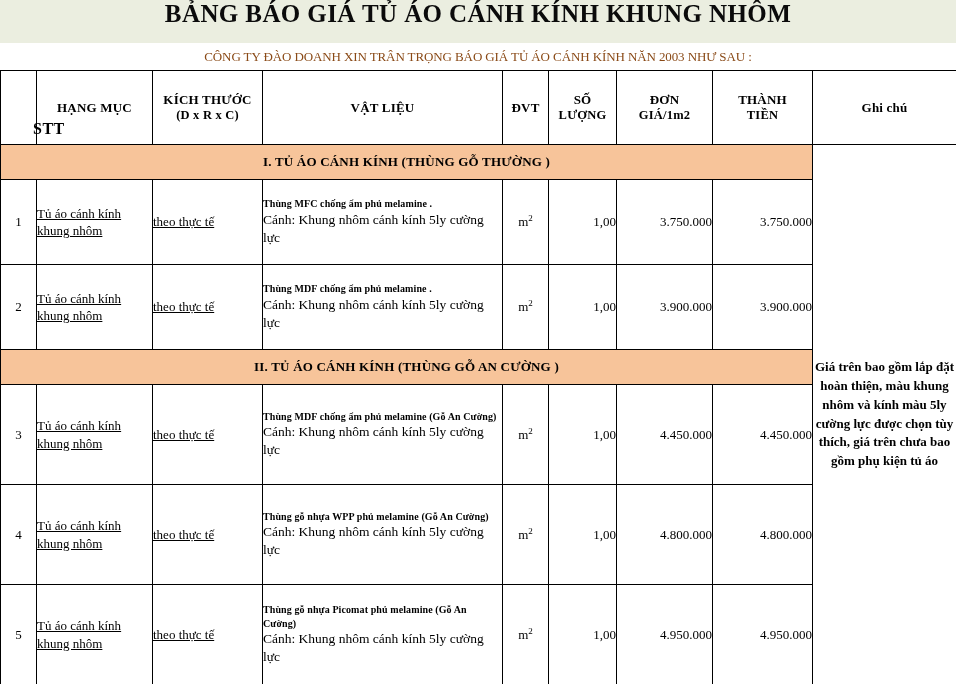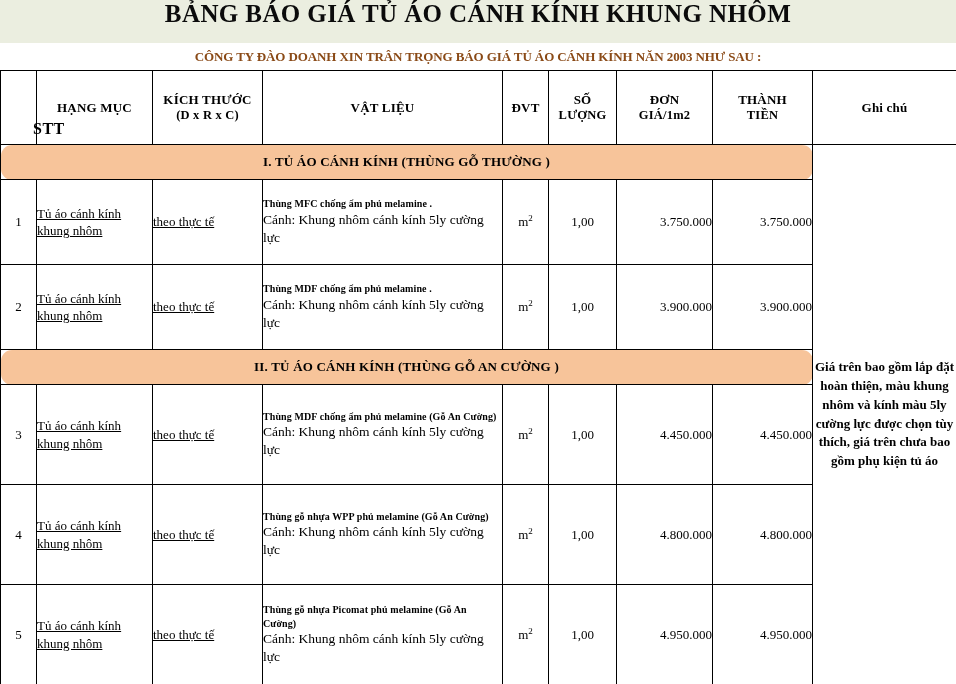--- a/index.html
+++ b/index.html
@@ -43,21 +43,21 @@
   .subtitle-row {
     height: 27px;
     background: #ffffff;
     display: flex;
     align-items: center;
     justify-content: center;
   }
   .subtitle-row .subtitle-text {
     font-family: "Liberation Serif", "DejaVu Serif", serif;
     font-size: 13px;
-    font-weight: 700;
+    font-weight: 400;
     color: #8a4a17;
     letter-spacing: -0.1px;
     white-space: nowrap;
   }
 
   
   table.quote {
     border-collapse: collapse;
     table-layout: fixed;
     width: 956px;
@@ -111,21 +111,20 @@
 
   
   td.section-band {
     background: #f7c49a;
     text-align: center;
     font-weight: 700;
     font-size: 14.5px;
     letter-spacing: 0.2px;
     height: 34px;
     padding: 2px 4px;
-    border-radius: 11px;
   }
 
   
   td.idx {
     text-align: center;
     font-size: 13.5px;
   }
   td.item {
     padding: 4px 6px 4px 8px;
     line-height: 1.32;
@@ -156,21 +155,21 @@
     text-align: center;
     font-size: 13.5px;
     white-space: nowrap;
   }
   td.unit sup {
     font-size: 9px;
     vertical-align: super;
     line-height: 0;
   }
   td.qty {
-    text-align: center;
+    text-align: right;
     font-size: 13.5px;
   }
   td.price, td.total {
     text-align: right;
     padding-right: 9px;
     font-size: 13.5px;
   }
 
   
   td.note {

